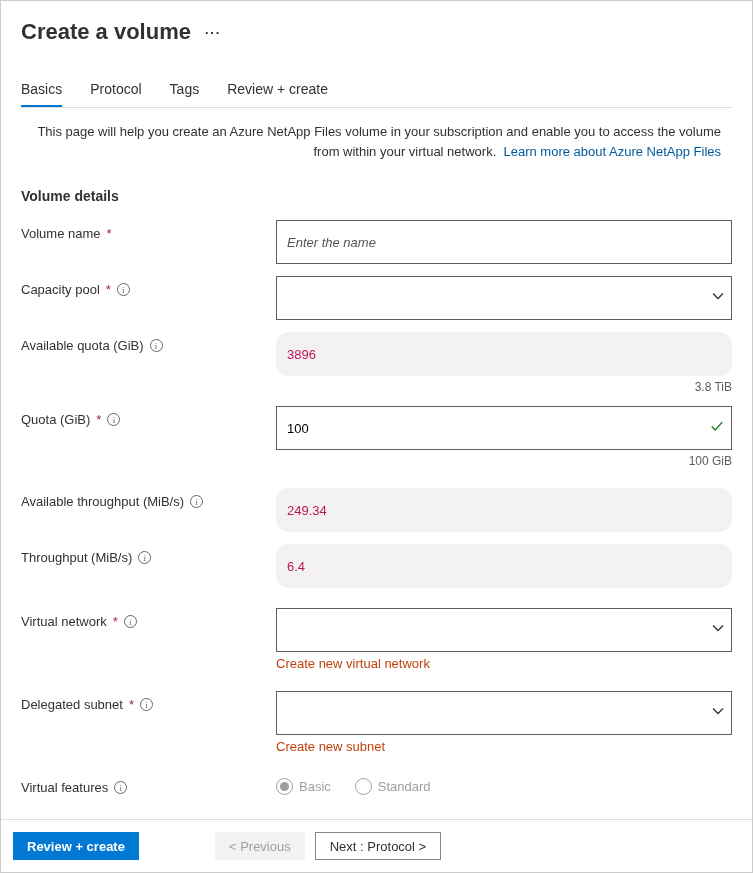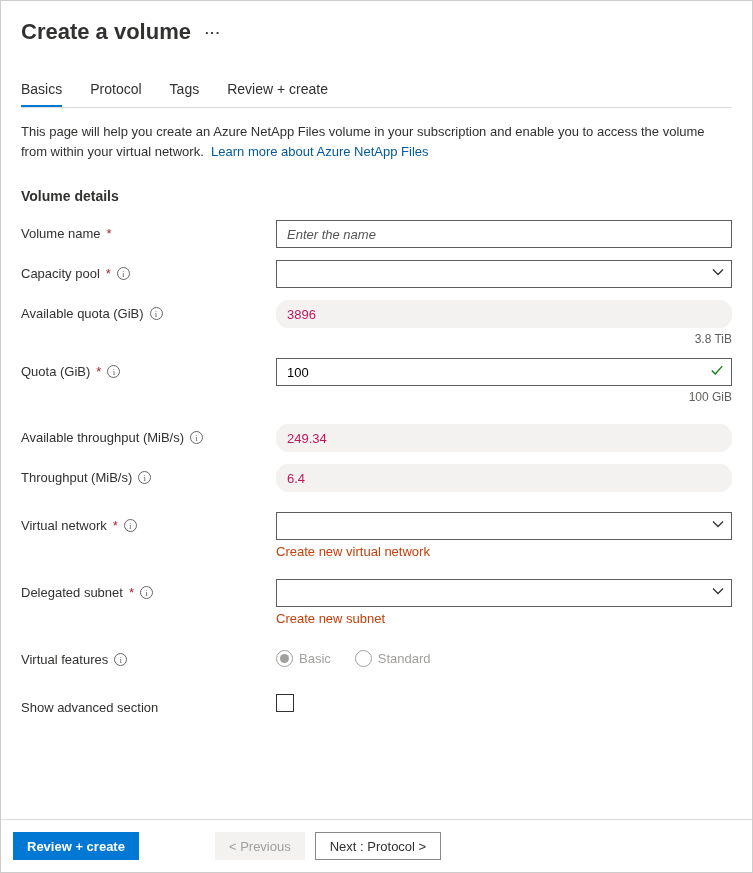--- a/index.html
+++ b/index.html
@@ -5,29 +5,29 @@
     * { margin: 0; padding: 0; box-sizing: border-box; }
     body { font-family: "Segoe UI", -apple-system, sans-serif; font-size: 13px; color: #323130; background: #fff; }
     .page { width: 753px; height: 873px; border: 1px solid #ccc; display: flex; flex-direction: column; }
     .content { padding: 18px 20px 0 20px; flex: 1; overflow: auto; }
     .header-row { display: flex; align-items: center; gap: 14px; margin-bottom: 36px; }
     .title { font-size: 22px; font-weight: 600; }
     .more { font-weight: 700; letter-spacing: 1px; cursor: pointer; color:#323130; }
     .tabs { display: flex; gap: 28px; border-bottom: 1px solid #e1dfdd; margin-bottom: 14px; }
     .tab { padding: 0 0 8px 0; font-size: 14px; color: #323130; cursor: pointer; border-bottom: 2px solid transparent; }
     .tab.active { border-bottom: 2px solid #0078d4; font-weight: 400; }
-    .intro { font-size: 13px; line-height: 20px; margin-bottom: 26px; max-width: 700px; }
+    .intro { font-size: 13px; line-height: 20px; margin-bottom: 26px; max-width: 700px; text-align: right; }
     .intro a { color: #005a9e; text-decoration: none; }
     .section-title { font-size: 14px; font-weight: 600; margin-bottom: 14px; }
     .field-row { display: flex; align-items: flex-start; margin-bottom: 8px; min-height: 32px; padding: 2px 0;}
     .field-label { width: 255px; flex-shrink: 0; display: flex; align-items: center; gap: 6px; font-size: 13px; color: #323130; padding-top: 6px;}
     .req { color: #a4262c; }
     .info-icon { width: 13px; height: 13px; border: 1px solid #666; border-radius: 50%; display: inline-flex; align-items: center; justify-content: center; font-size: 9px; color: #666; cursor: default; font-style: normal; font-family: serif;}
     .field-control { flex: 1; display: flex; flex-direction: column; }
-    .text-input, .select-input, .readonly-input { width: 100%; height: 28px; border: 1px solid #605e5c; padding: 0 10px; font-size: 13px; font-family: inherit; background: #fff; }
+    .text-input, .select-input, .readonly-input { width: 100%; height: 44px; border: 1px solid #605e5c; padding: 0 10px; font-size: 13px; font-family: inherit; background: #fff; }
     .text-input::placeholder { color: #555; font-style: italic; }
     .readonly-input { background: #f3f2f1; border-color: #f3f2f1; color: #be185d; border-radius: 12px; }
     .select-input { appearance: none; background: #fff; padding-right: 28px; }
     .select-wrap { position: relative; }
     .chevron { position: absolute; right: 8px; top: 50%; transform: translateY(-50%); pointer-events: none; }
     .chevron svg { width: 12px; height: 12px; }
     .validated-wrap { position: relative; }
     .check-icon { position: absolute; right: 8px; top: 50%; transform: translateY(-50%); color: #107c10; pointer-events: none;}
     .check-icon svg { width: 14px; height: 14px; }
     .sub-text { text-align: right; font-size: 12px; color: #605e5c; margin-top: 4px; }

